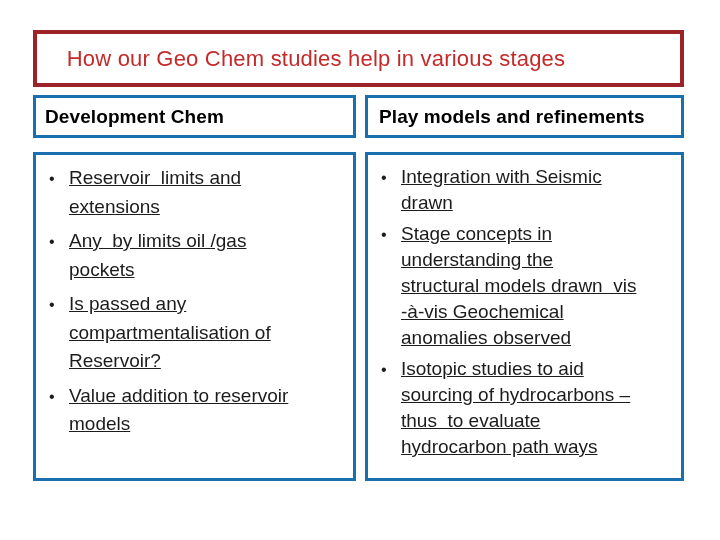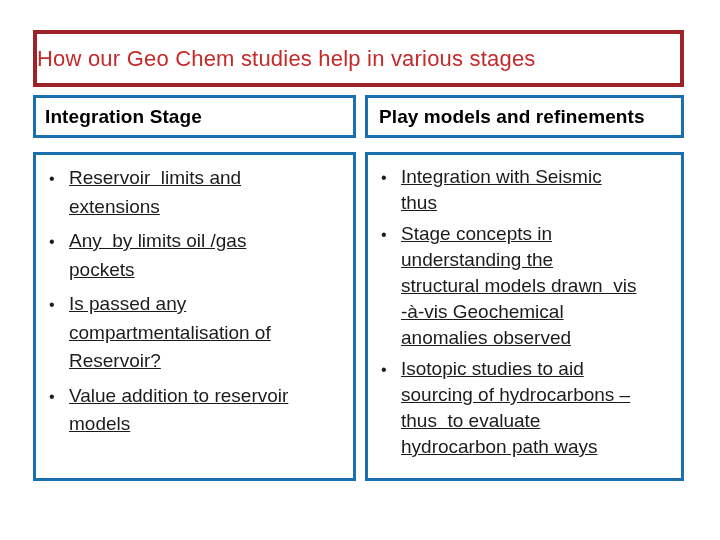--- a/index.html
+++ b/index.html
@@ -21,20 +21,21 @@
     background: #ffffff;
   }
   .title-box {
     left: 33px;
     top: 30px;
     width: 651px;
     height: 57px;
     border: 4px solid var(--title-border, #9C2428);
     display: flex;
     align-items: center;
+    justify-content: center;
     padding-right: 85px;
   }
   .title-text {
     color: var(--title-text, #C42A2A);
     font-size: 22px;
     font-weight: 500;
     letter-spacing: 0.2px;
     white-space: nowrap;
   }
   .header-box {
@@ -82,21 +83,21 @@
 </head>
 <body>
 
 <div class="slide">
 
   <div class="box title-box">
     <span class="title-text">How our Geo Chem studies help in various stages</span>
   </div>
 
   <div class="box header-box header-left">
-    <span class="header-text">Integration Stage</span>
+    <span class="header-text">Development Chem</span>
   </div>
 
   <div class="box header-box header-right">
     <span class="header-text">Play models and refinements</span>
   </div>
 
   <div class="box content-box content-left">
       <div class="bullet-row">
         <span class="dot">•</span>
         <span class="btext">Reservoir  limits and
@@ -117,21 +118,21 @@
         <span class="dot">•</span>
         <span class="btext">Value addition to reservoir
 models</span>
       </div>
     </div>
 
   <div class="box content-box content-right">
       <div class="bullet-row">
         <span class="dot">•</span>
         <span class="btext">Integration with Seismic
-thus</span>
+drawn</span>
       </div>
       <div class="bullet-row">
         <span class="dot">•</span>
         <span class="btext">Stage concepts in
 understanding the
 structural models drawn  vis
 -à-vis Geochemical
 anomalies observed</span>
       </div>
       <div class="bullet-row">

